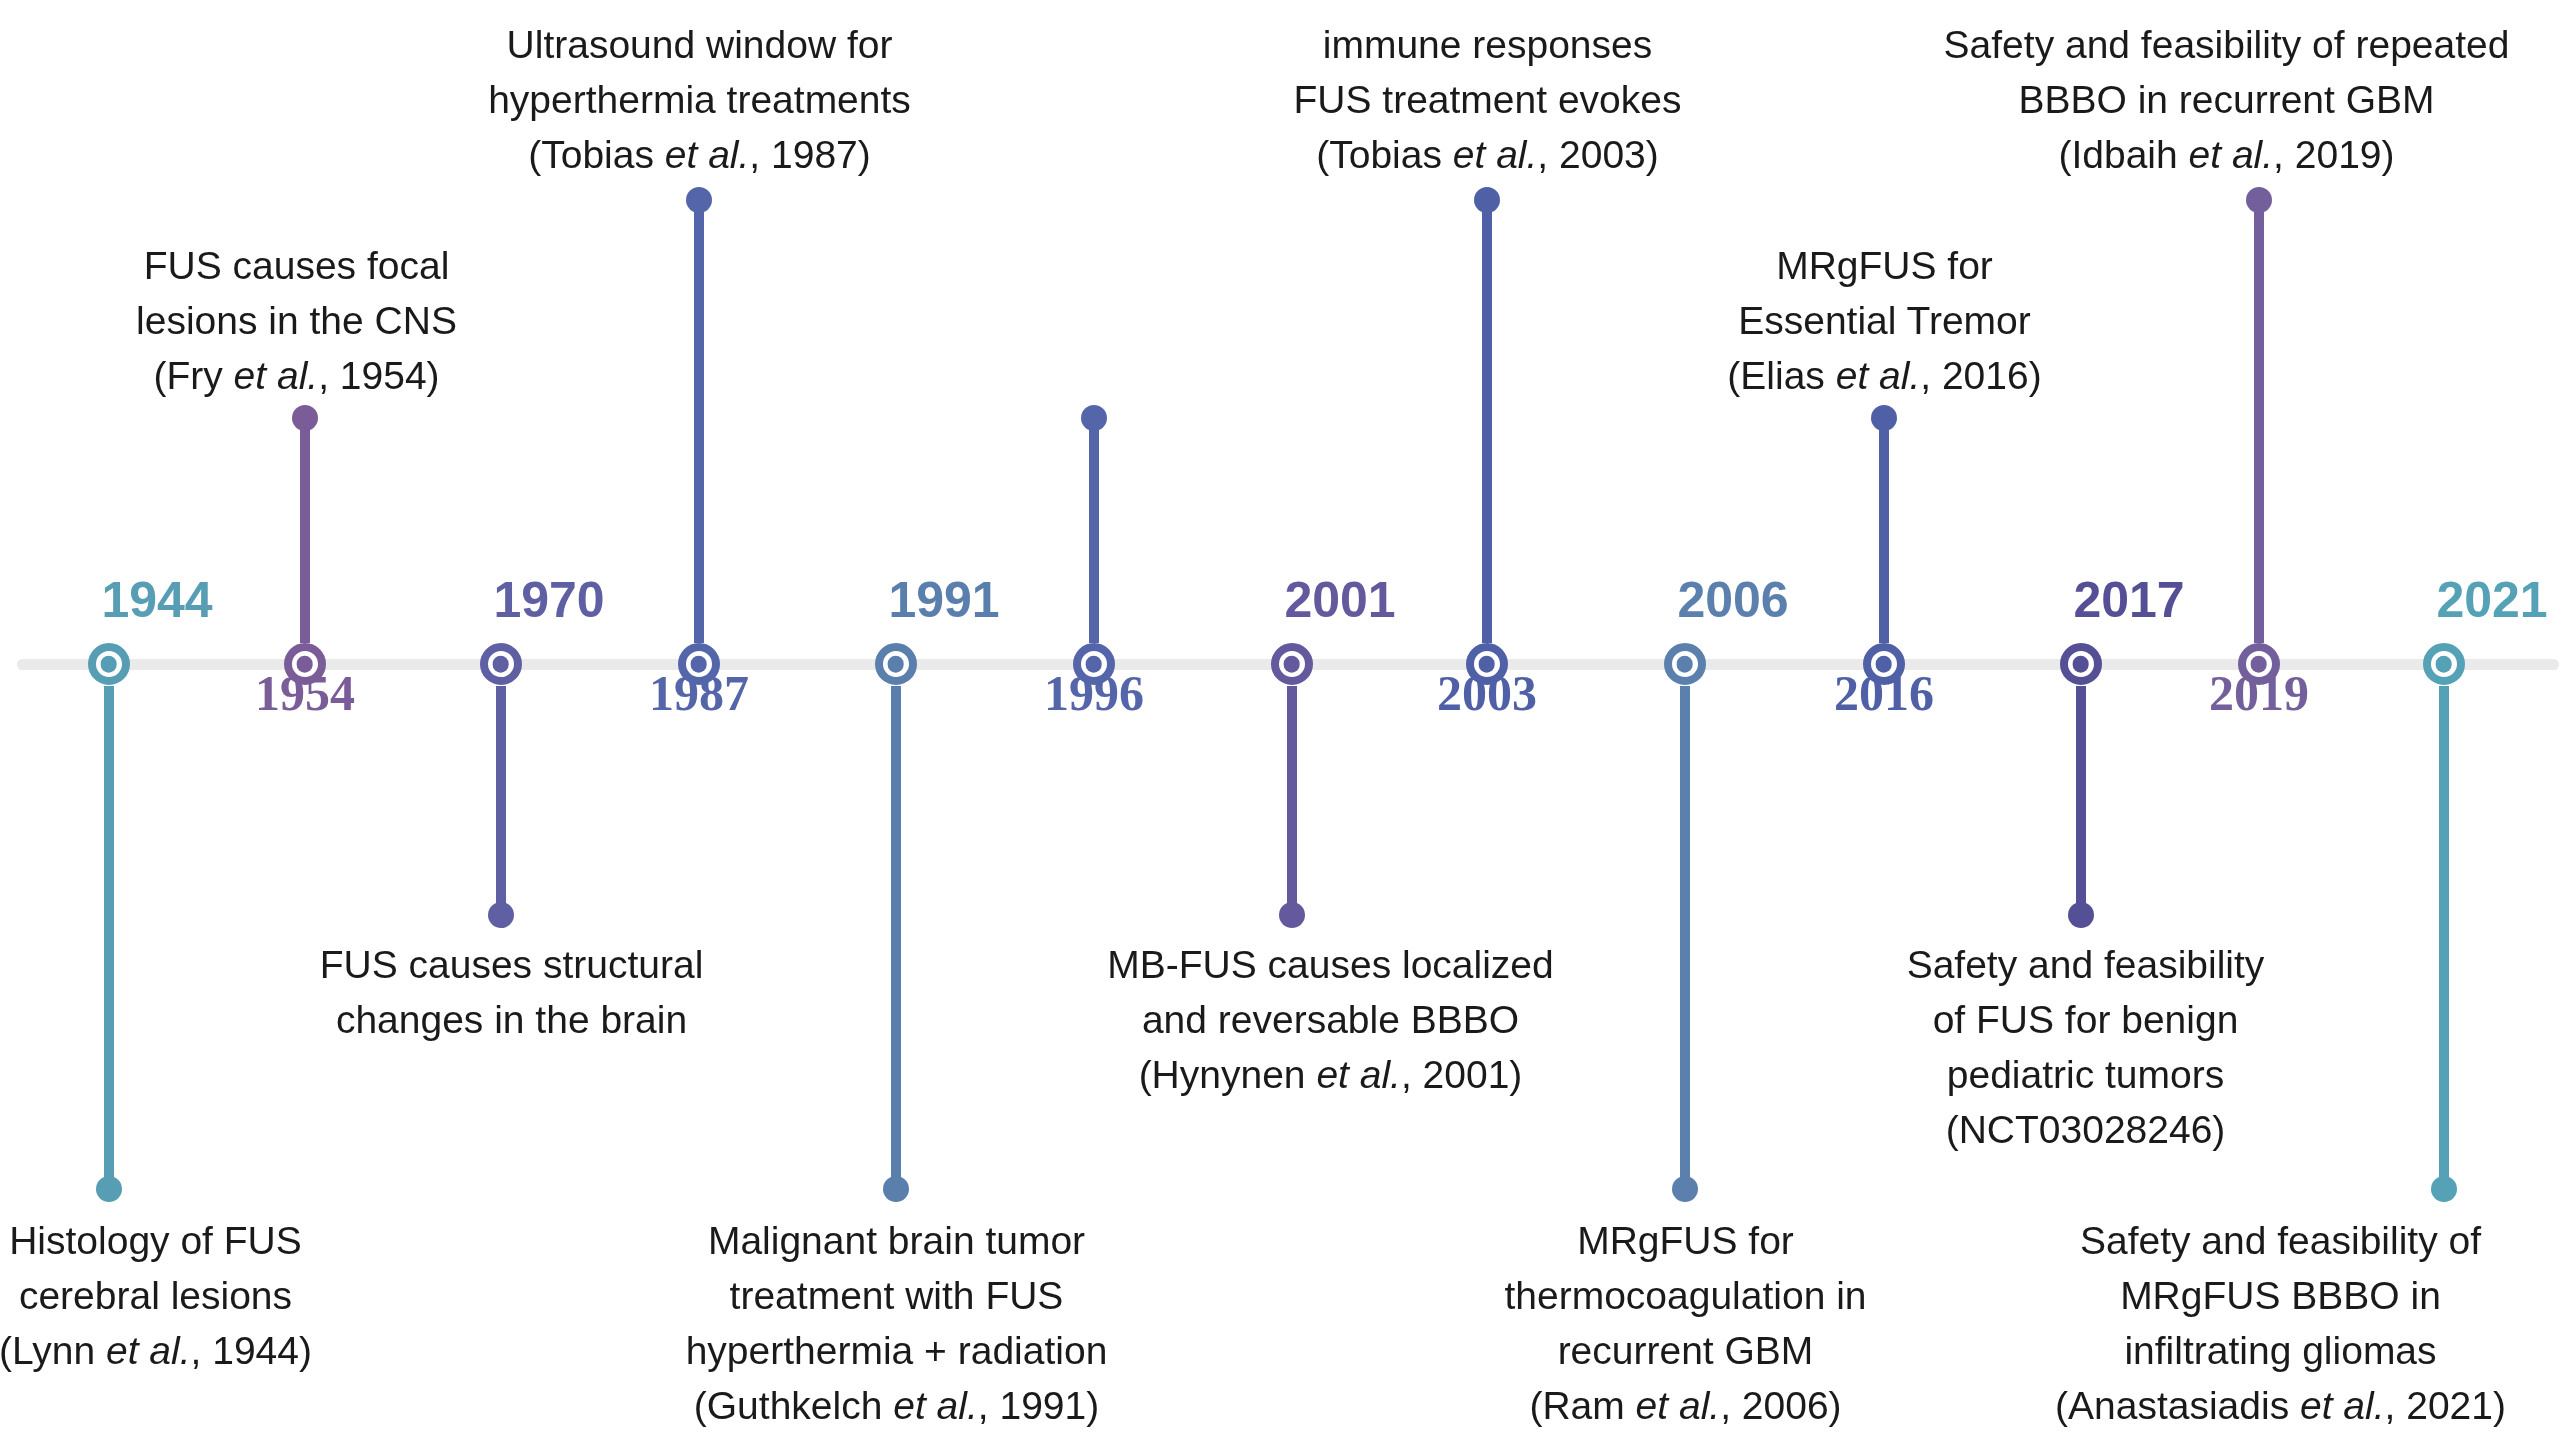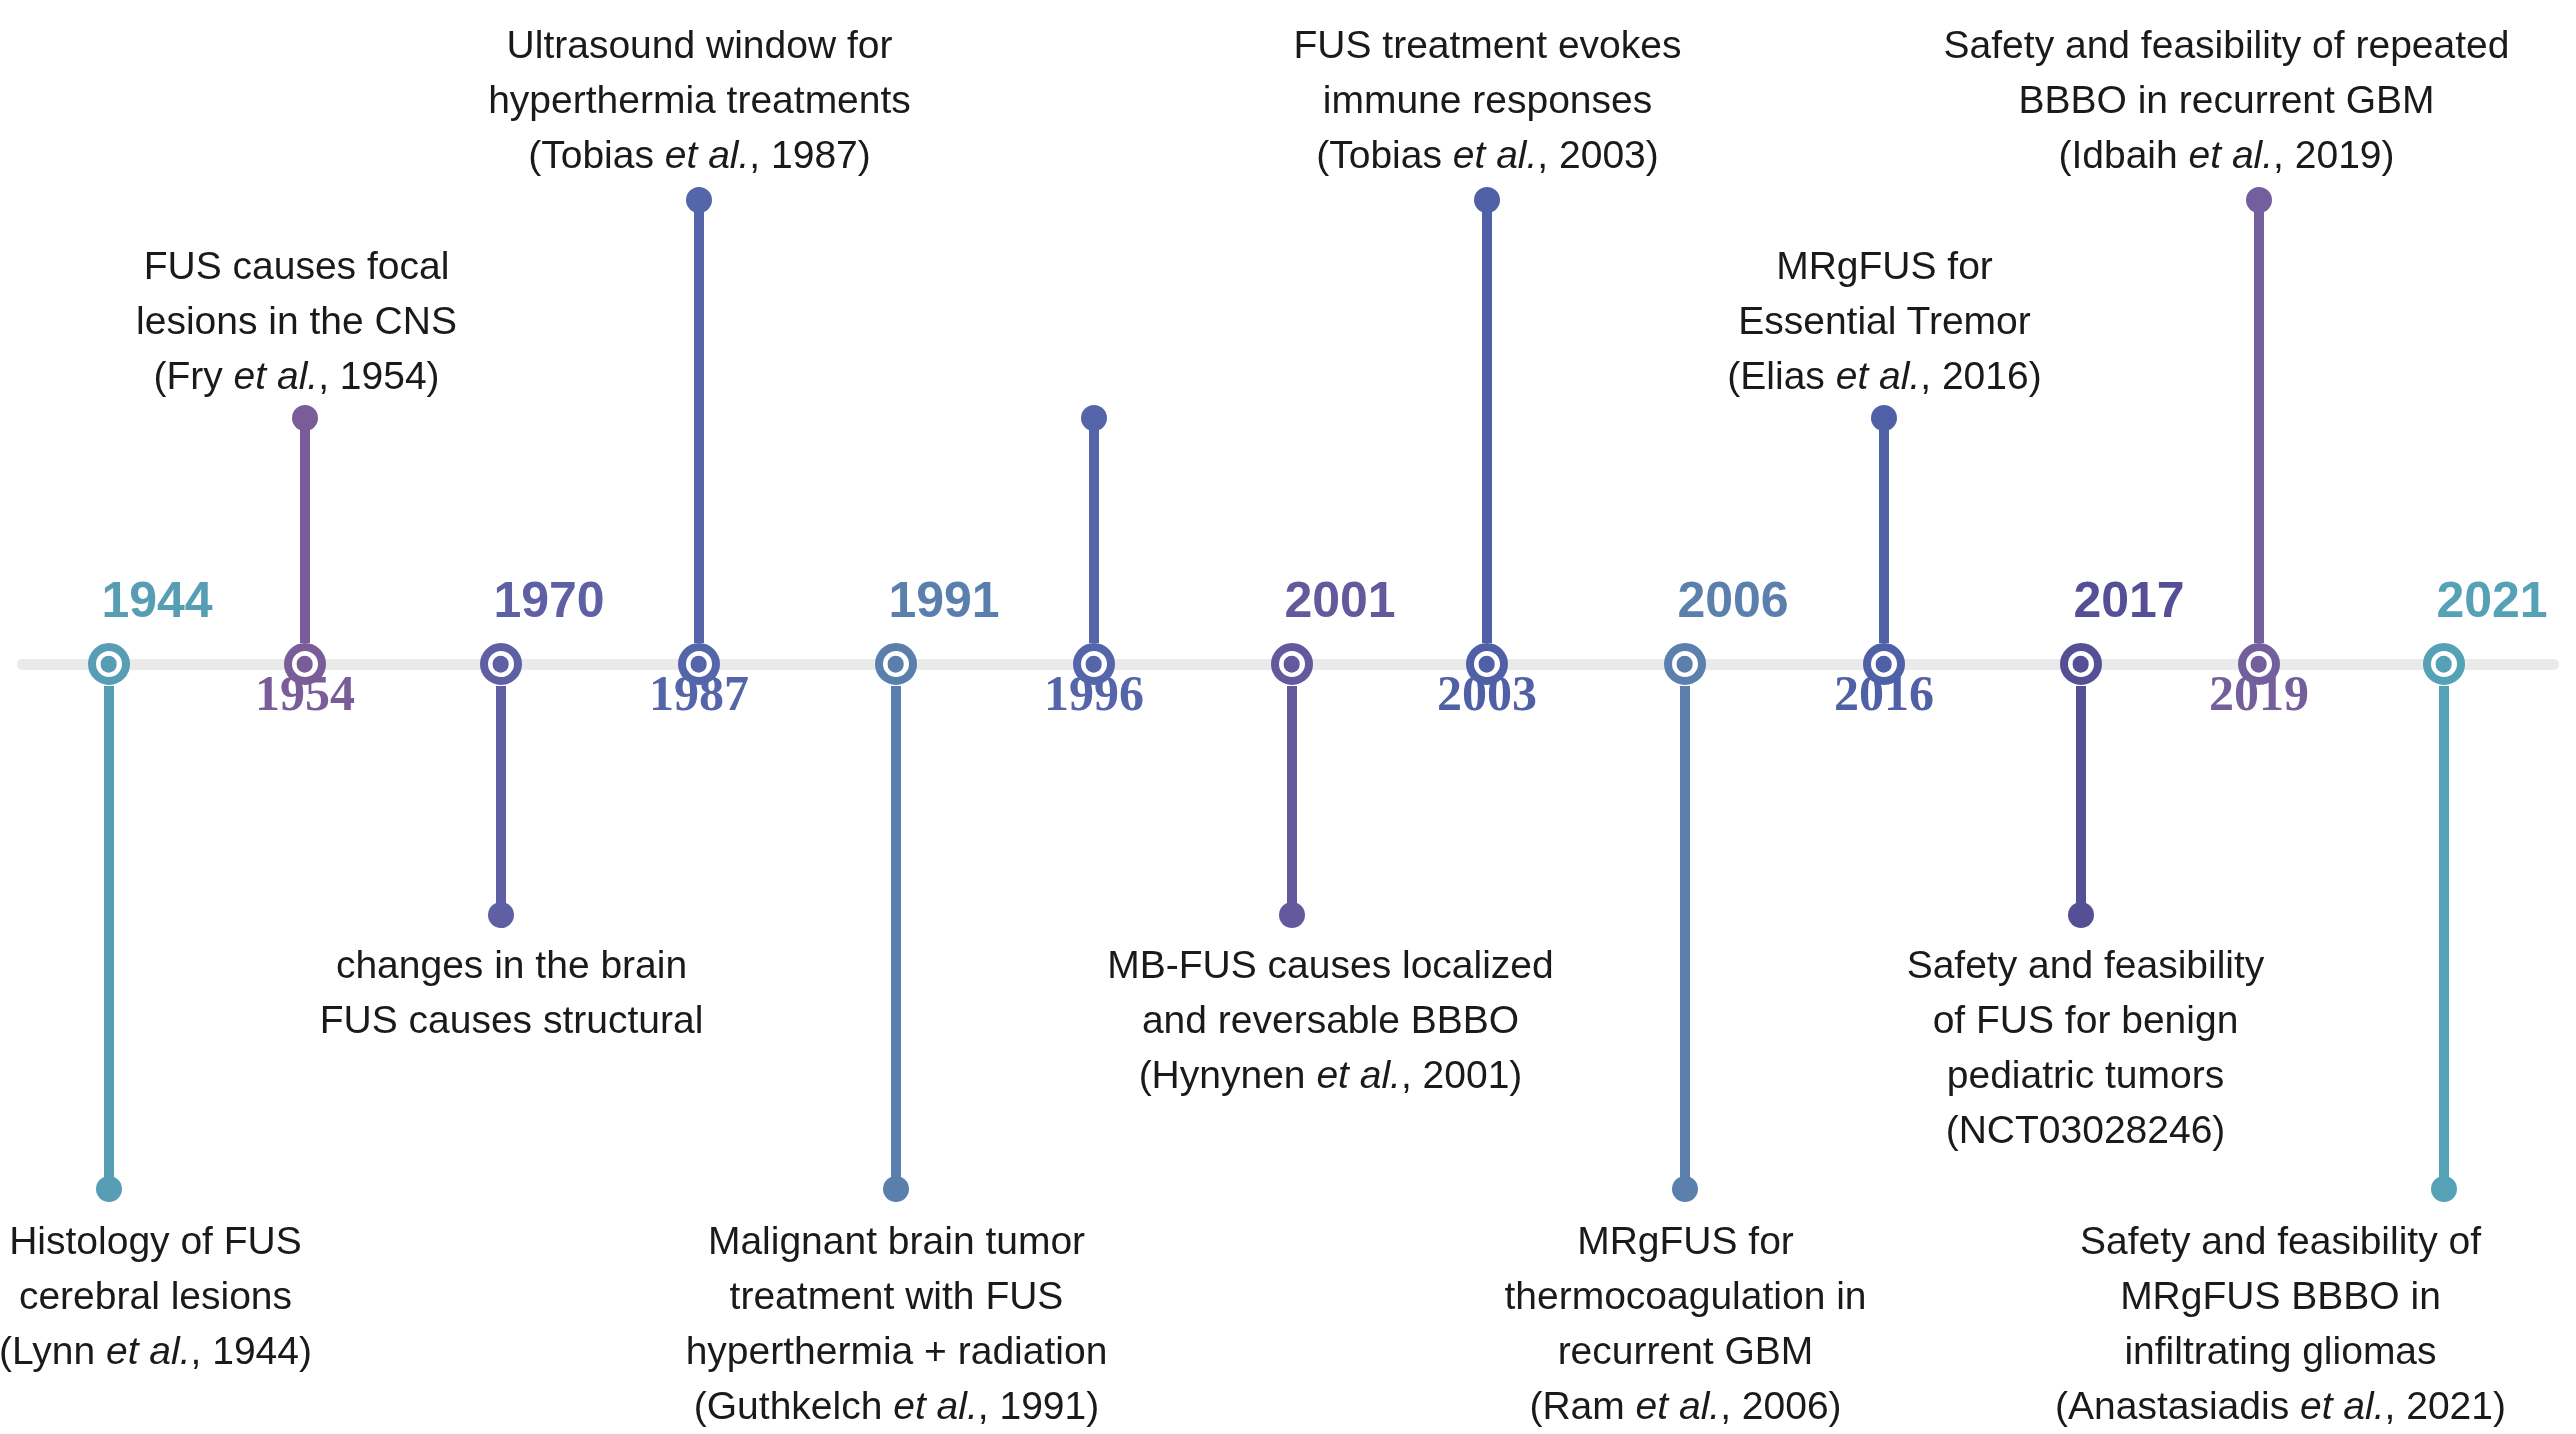--- a/index.html
+++ b/index.html
@@ -126,22 +126,22 @@
   </div>
 
   <div class="event" style="--x: 501px; --c: #5F5FA3;">
     <div class="year above">1970</div>
     <div class="stem down-near"></div>
     <div class="sdot down-near"></div>
     <div class="ring">
         <div class="ring-dot"></div>
       </div>
     <div class="desc near-below" style="--cx:511px">
+      <div>FUS causes structural</div>
       <div>changes in the brain</div>
-      <div>FUS causes structural</div>
       <div></div>
     </div>
   </div>
 
   <div class="event" style="--x: 699px; --c: #5565A9;">
     <div class="year below">1987</div>
     <div class="stem up-far"></div>
     <div class="sdot up-far"></div>
     <div class="ring">
         <div class="ring-dot"></div>
@@ -194,22 +194,22 @@
   </div>
 
   <div class="event" style="--x: 1487px; --c: #5060A6;">
     <div class="year below">2003</div>
     <div class="stem up-far"></div>
     <div class="sdot up-far"></div>
     <div class="ring">
         <div class="ring-dot"></div>
       </div>
     <div class="desc far-above">
+      <div>immune responses</div>
       <div>FUS treatment evokes</div>
-      <div>immune responses</div>
       <div></div>
       <div><span>(Tobias </span><i>et al.</i><span>, 2003)</span></div>
     </div>
   </div>
 
   <div class="event" style="--x: 1685px; --c: #5B80AE;">
     <div class="year above">2006</div>
     <div class="stem down-far"></div>
     <div class="sdot down-far"></div>
     <div class="ring">

